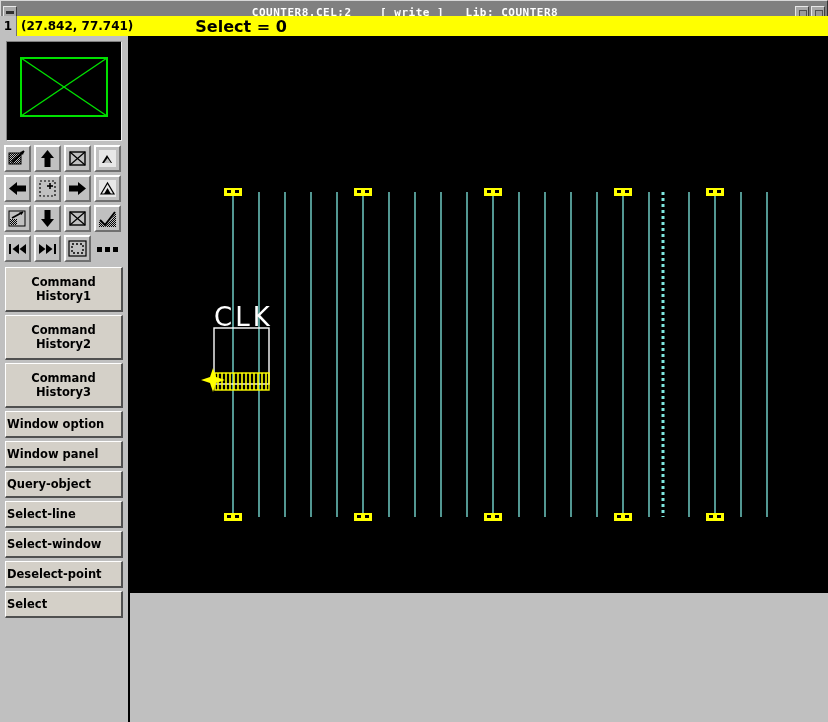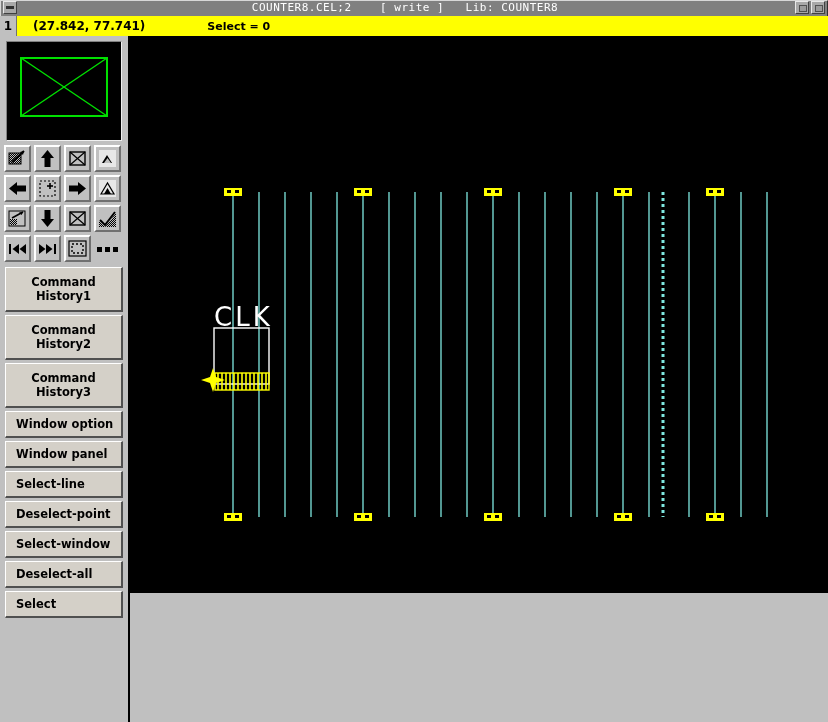--- a/index.html
+++ b/index.html
@@ -25,20 +25,22 @@
     position: absolute;
     left: 0; top: 0;
     width: 828px; height: 24px;
     background: #808080;
     border-top: 1px solid #d8d8d8;
     border-left: 1px solid #d8d8d8;
     border-bottom: 1px solid #303030;
     border-right: 1px solid #303030;
     box-sizing: border-box;
     display: flex;
+    align-items: center;
+    font-weight: bold;
   }
   .tb-btn {
     width: 14px; height: 13px;
     margin-left: 2px;
     background: #a8a8a8;
     border-top: 1px solid #e8e8e8;
     border-left: 1px solid #e8e8e8;
     border-bottom: 1px solid #404040;
     border-right: 1px solid #404040;
     box-sizing: border-box;
@@ -93,29 +95,29 @@
     box-sizing: border-box;
     display: flex;
     align-items: center;
     justify-content: center;
     font-family: "DejaVu Sans", sans-serif;
     font-size: 12px;
     font-weight: bold;
     color: #000;
   }
   #status-coords {
-    margin-left: 16px;
+    margin-left: 4px;
     font-size: 12px;
     font-weight: bold;
     color: #000;
     white-space: pre;
   }
   #status-select {
     margin-left: 62px;
-    font-size: 11px;
+    font-size: 16px;
     font-weight: bold;
     color: #000;
     white-space: pre;
   }
 
   
   #sidebar {
     position: absolute;
     left: 0; top: 36px;
     width: 130px; height: 686px;
@@ -185,21 +187,21 @@
     padding: 4px 16px;
     line-height: 14px;
     white-space: pre-line;
   }
   .cmd-btn.tall { height: 45px; display: flex; align-items: center; justify-content: center; }
   .cmd-btn.short {
     height: 27px;
     display: flex;
     align-items: center;
     justify-content: flex-start;
-    padding: 0 0 0 10px;
+    padding: 0 0 0 1px;
     text-align: left;
   }
 
   
   #canvas {
     position: absolute;
     left: 130px; top: 36px;
     width: 698px; height: 557px;
     background: #000;
     overflow: hidden;
@@ -375,24 +377,24 @@
 
     <div id="cmdlist">
       <div class="cmd-btn tall">Command
 History1</div>
       <div class="cmd-btn tall">Command
 History2</div>
       <div class="cmd-btn tall">Command
 History3</div>
       <div class="cmd-btn short">Window option</div>
       <div class="cmd-btn short">Window panel</div>
+      <div class="cmd-btn short">Query-object</div>
       <div class="cmd-btn short">Select-line</div>
+      <div class="cmd-btn short">Select-window</div>
       <div class="cmd-btn short">Deselect-point</div>
-      <div class="cmd-btn short">Select-window</div>
-      <div class="cmd-btn short">Deselect-all</div>
       <div class="cmd-btn short">Select</div>
     </div>
   </div>
 
   <div id="canvas">
     <svg id="layout-svg" width="698" height="686" viewBox="0 0 698 686">
       <g id="traces-group">
           <line x1="103" y1="156" x2="103" y2="481" stroke="#7fe8e0" stroke-width="1.3"></line>
           <line x1="129" y1="156" x2="129" y2="481" stroke="#7fe8e0" stroke-width="1.3"></line>
           <line x1="155" y1="156" x2="155" y2="481" stroke="#7fe8e0" stroke-width="1.3"></line>

